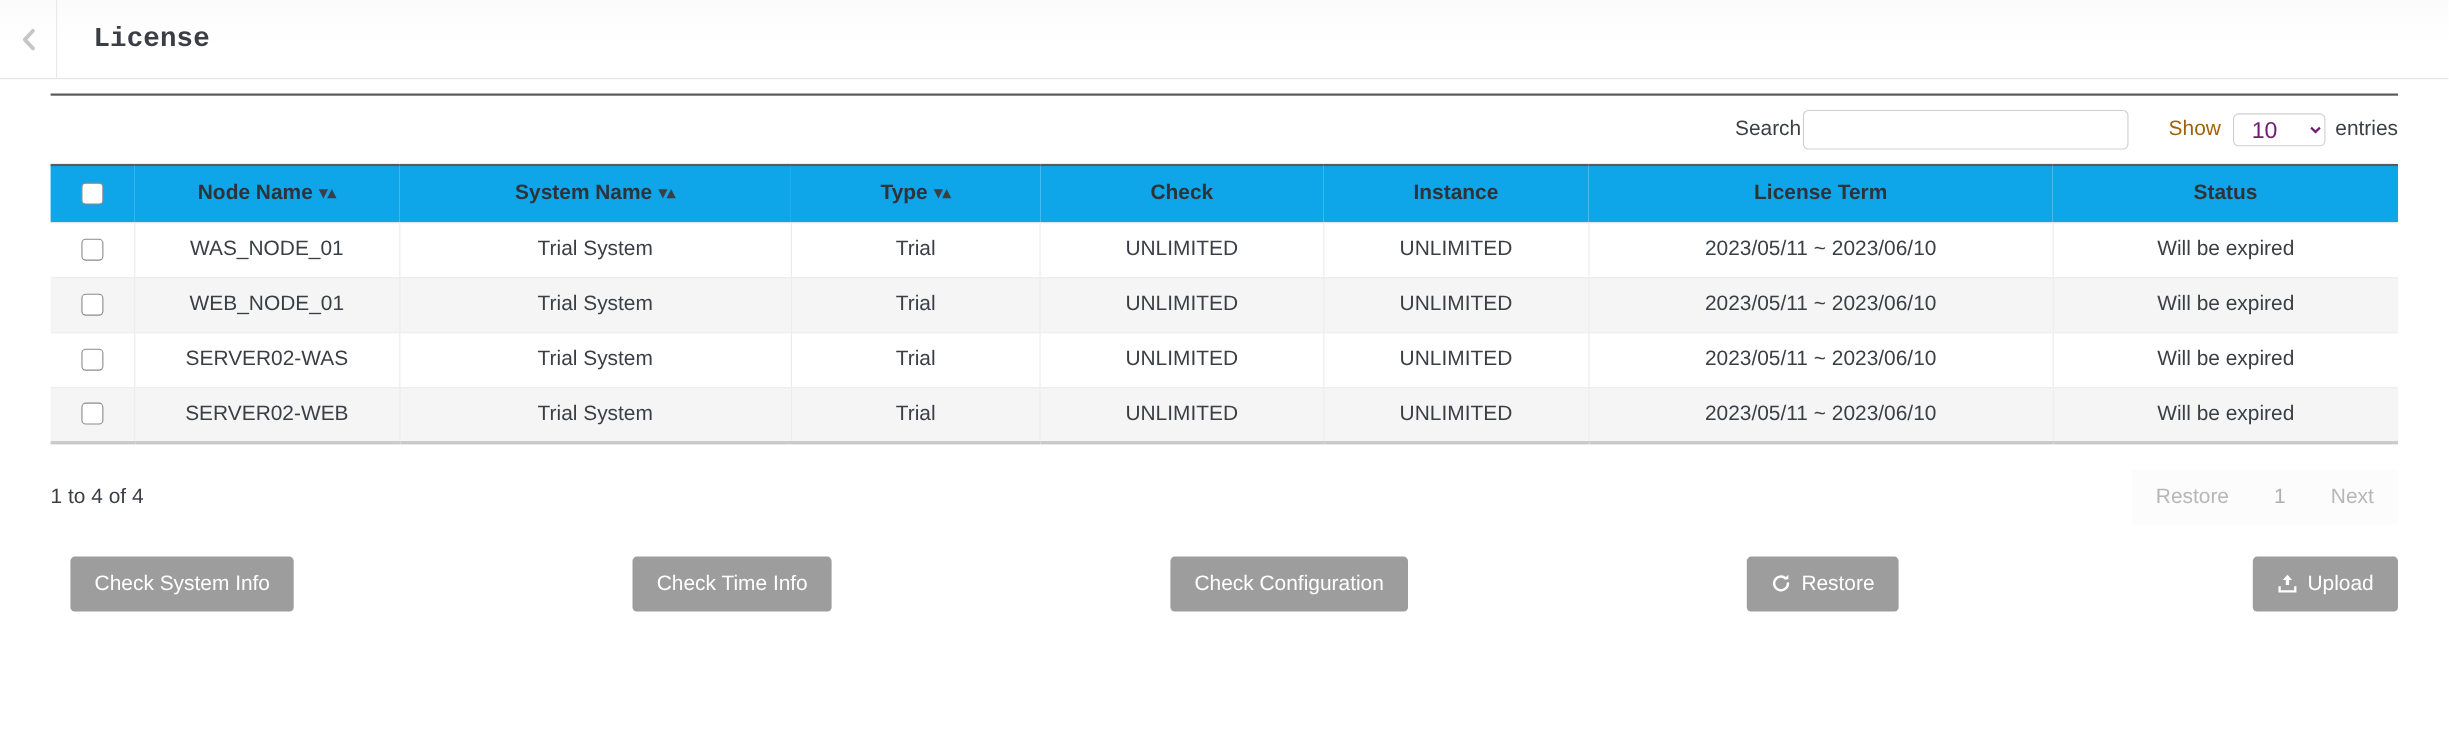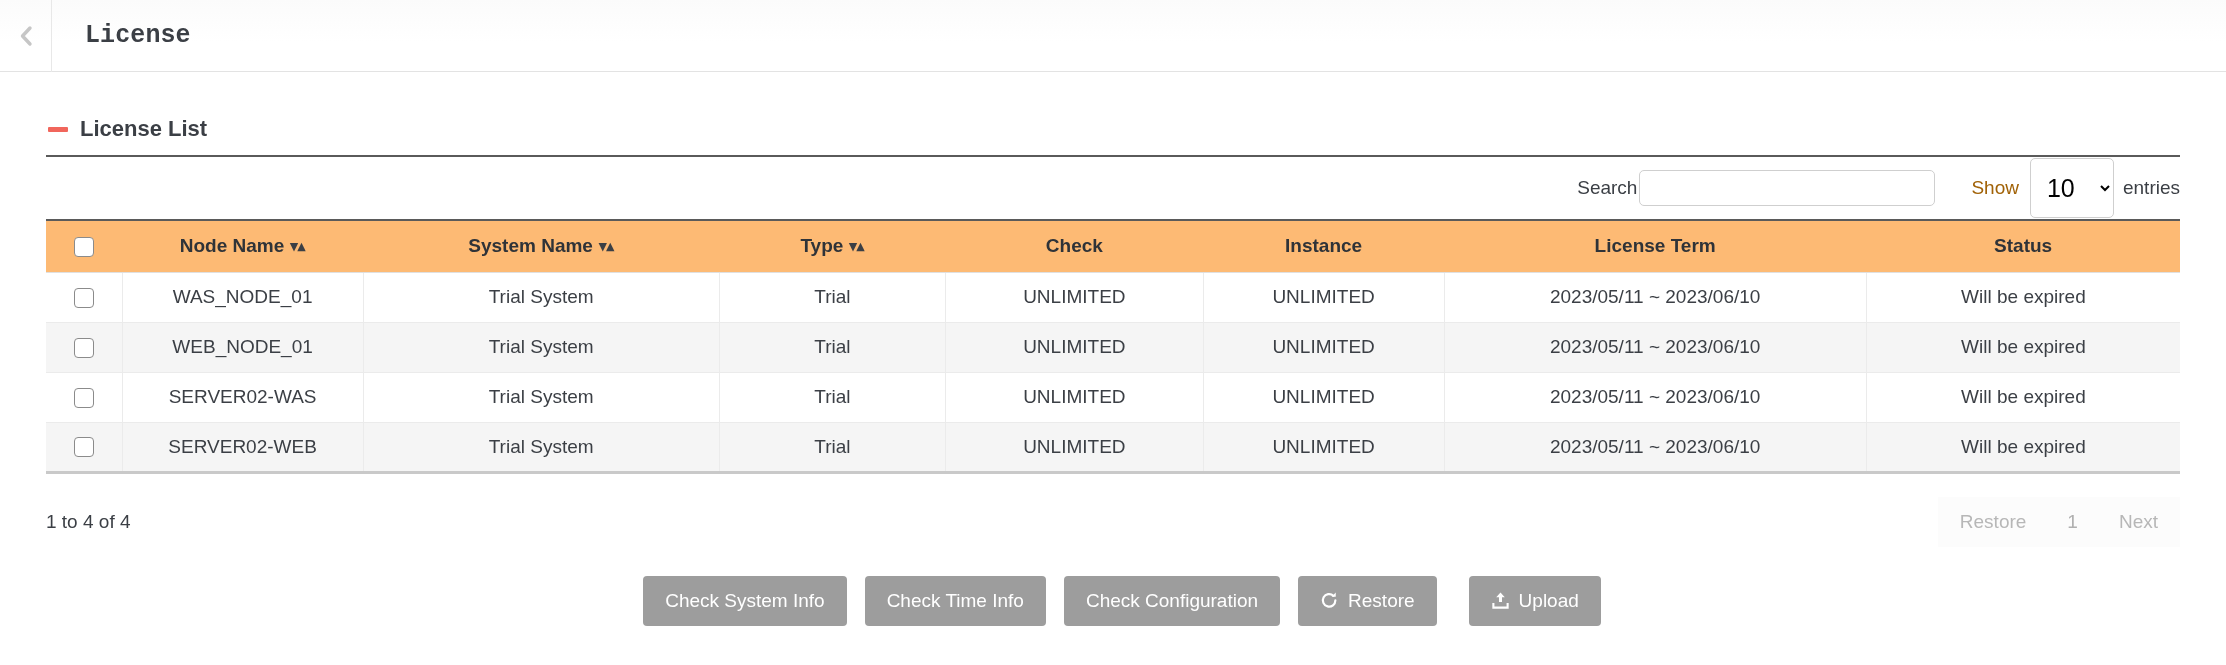--- a/index.html
+++ b/index.html
@@ -99,44 +99,44 @@
     outline: none;
   }
   .show-label {
     font-size: 19px;
     color: #a16207;
     margin-left: 36px;
     margin-right: 11px;
   }
   .entries-select {
     width: 84px;
-    height: 60px;
+    height: 30px;
     border: 1px solid #cfcfcf;
     border-radius: 5px;
     background: #fff;
-    font-size: 25px;
-    color: #000000;
+    font-size: 21px;
+    color: #701a75;
     padding-left: 12px;
     font-family: "Liberation Sans", sans-serif;
     outline: none;
   }
   .entries-label {
     font-size: 19px;
     color: #3b3f45;
     margin-left: 9px;
   }
 
   
   table.lic {
     width: 100%;
     border-collapse: collapse;
     table-layout: fixed;
   }
   table.lic thead tr {
-    background: #fdba74;
+    background: #0ea5e9;
   }
   table.lic thead th {
     border-top: 2px solid #5a5a5a;
     border-bottom: 1px solid #e0e0e0;
     height: 52px;
     font-size: 19px;
     font-weight: bold;
     color: #2f3338;
     text-align: center;
     vertical-align: middle;
@@ -212,21 +212,21 @@
     color: #b7b7b7;
     padding: 14px 22px;
     cursor: pointer;
     user-select: none;
   }
   .pg-item.num { padding: 14px 19px; color: #b0b0b0; }
 
   
   .actions {
     display: flex;
-    justify-content: center;
+    justify-content: space-between;
     align-items: center;
     gap: 0;
     margin-top: 6px;
     padding-right: 0px;
   }
   .btn {
     background: #9d9d9d;
     color: #ffffff;
     border: none;
     border-radius: 4px;
@@ -254,24 +254,20 @@
       <svg width="18" height="22" viewBox="0 0 18 22">
         <path d="M13 3 L5.5 11 L13 19" fill="none" stroke="#c6c6c6" stroke-width="3.4" stroke-linecap="round" stroke-linejoin="round"></path>
       </svg>
     </span>
   </div>
   <div class="page-title">License</div>
 </div>
 
 <div class="content">
 
-  <div class="section-head">
-    <div class="minus-icon"></div>
-    <div class="section-title">License List</div>
-  </div>
   <div class="section-rule"></div>
 
   <div class="table-tools">
     <span class="search-label">Search</span>
     <input class="search-input" type="text" value="" placeholder="" style="">
     <span class="show-label">Show</span>
     <select class="entries-select">
       <option>10</option>
     </select>
     <span class="entries-label">entries</span>

